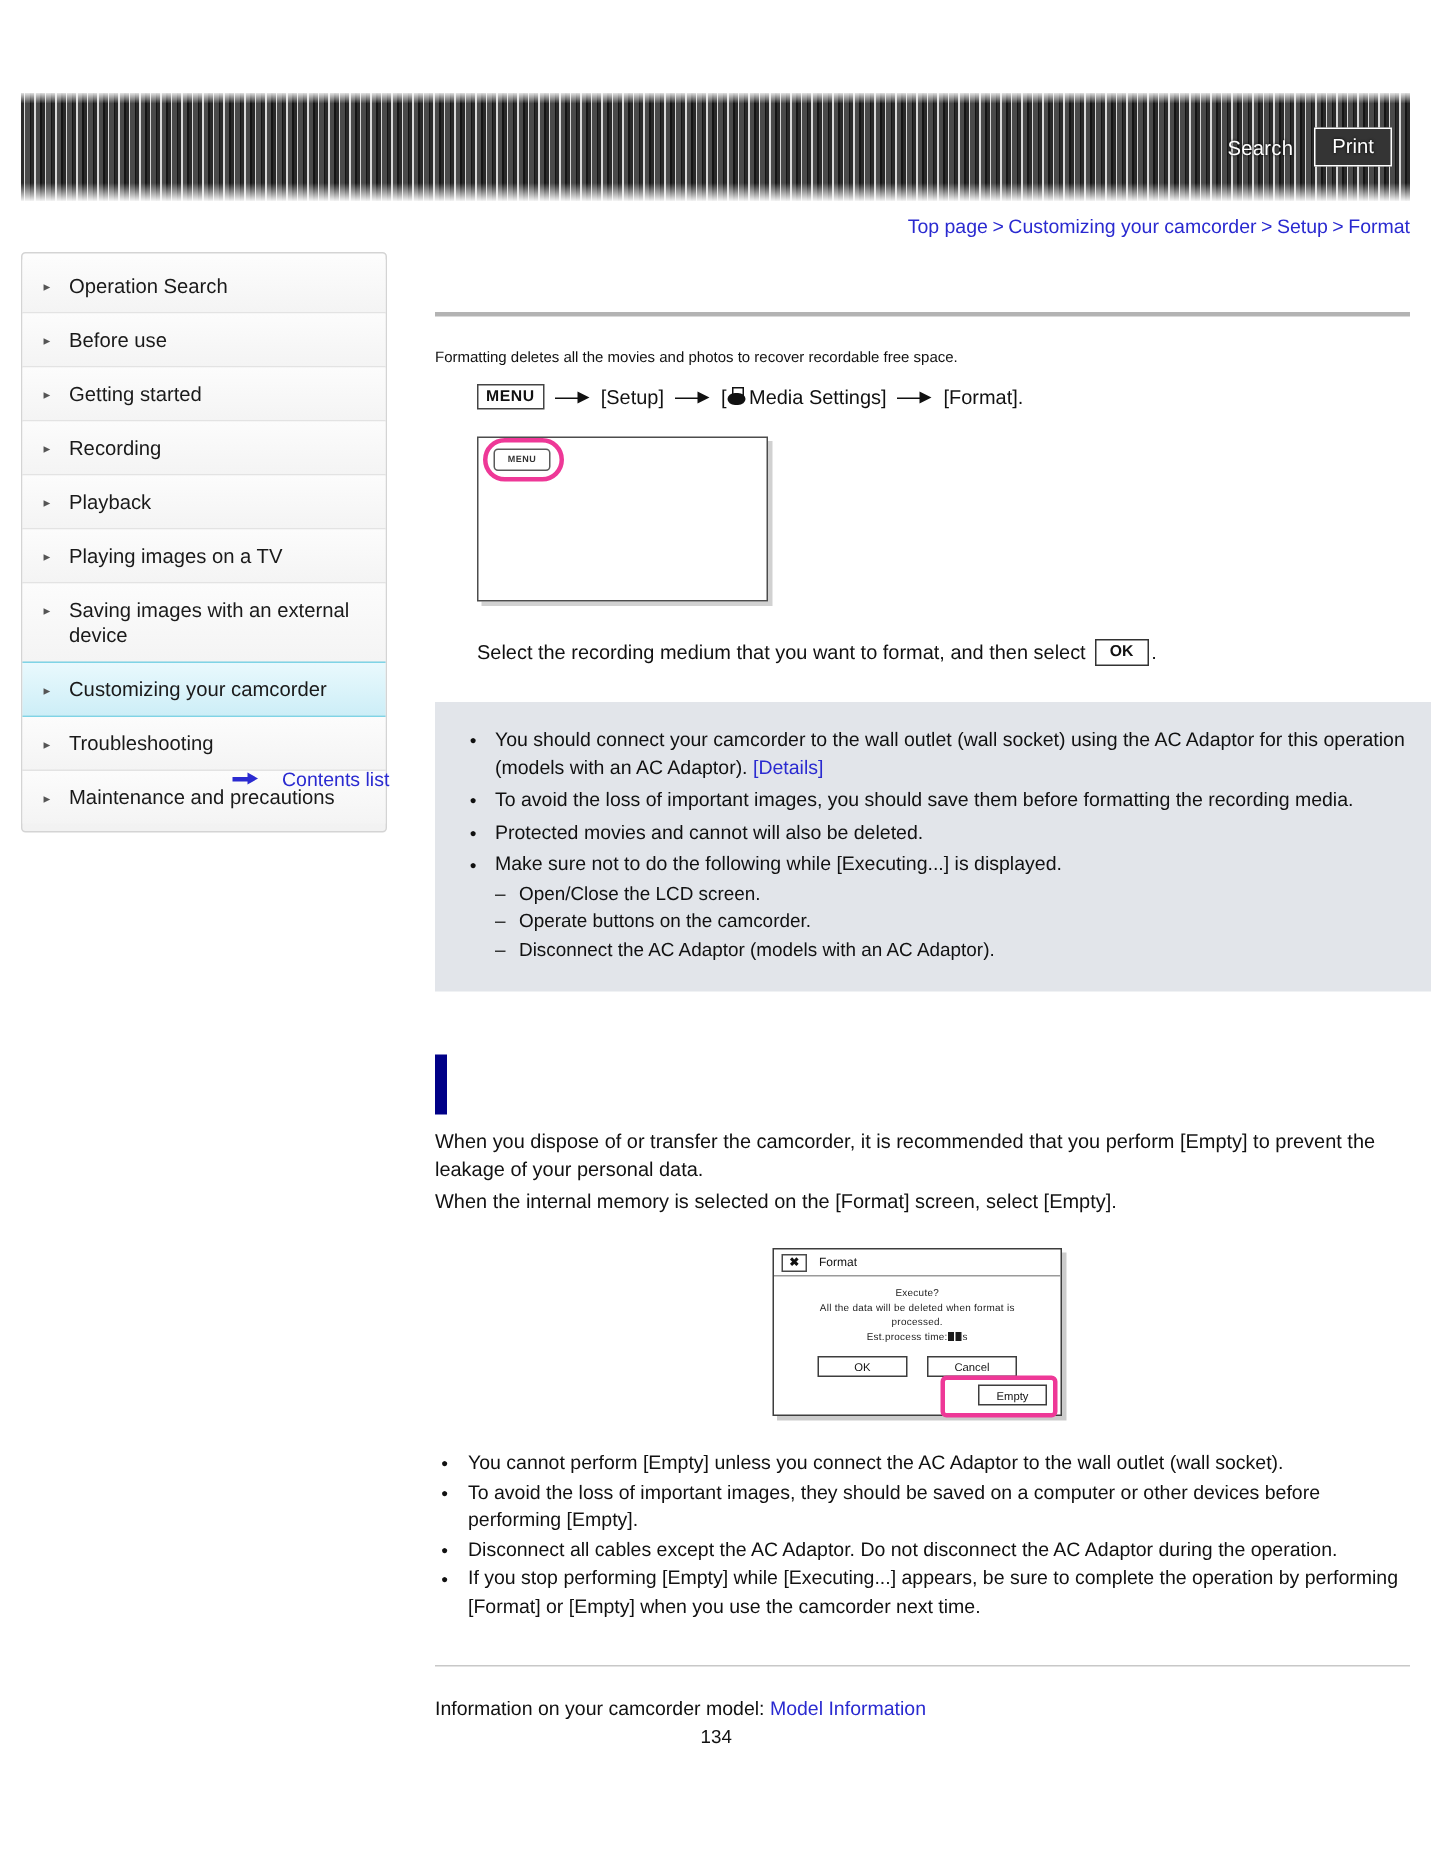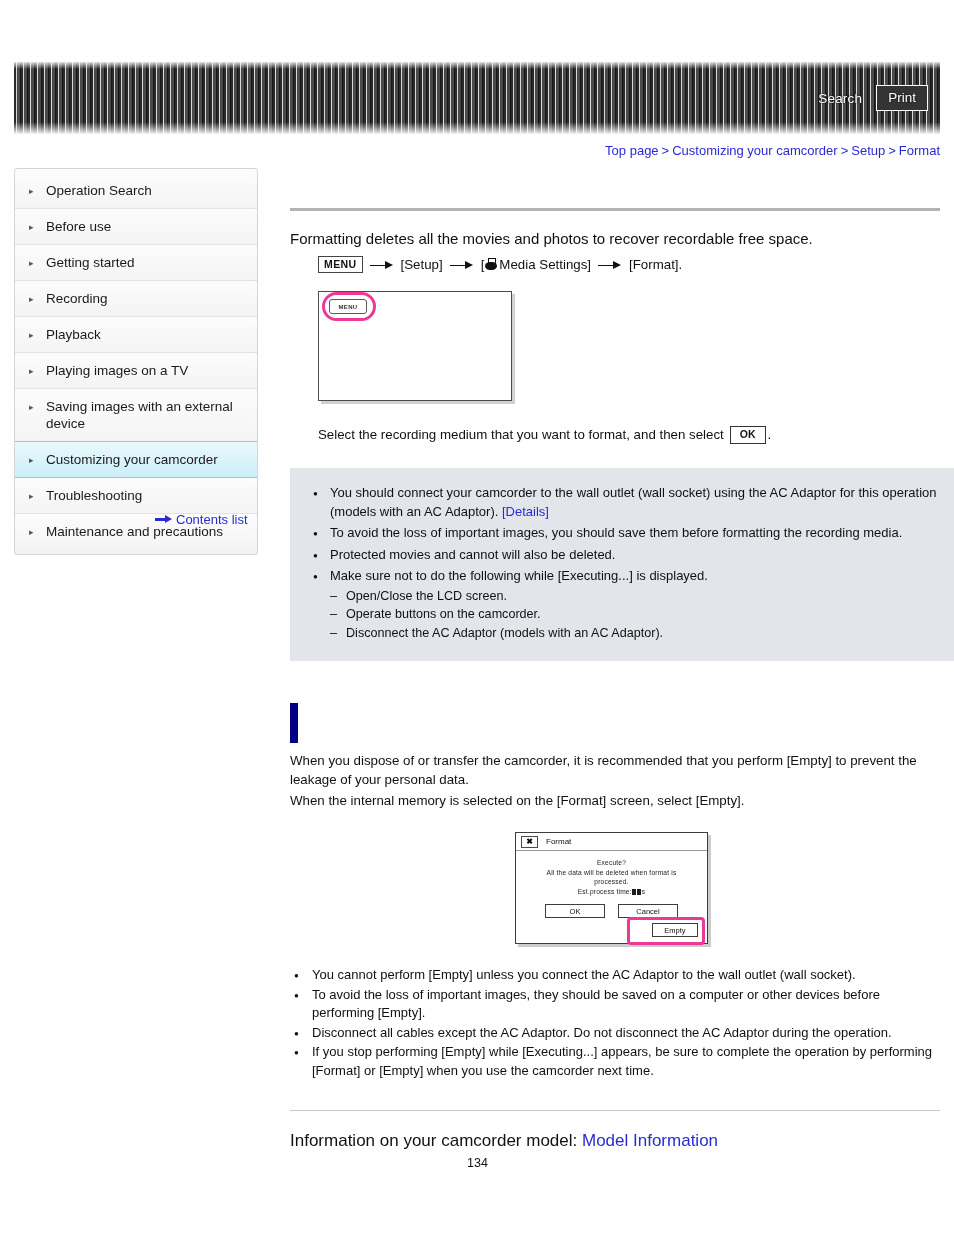--- a/index.html
+++ b/index.html
@@ -96,21 +96,21 @@
   .nav-item.active {
     background: linear-gradient(to bottom, #e9f9fd 0%, #cdeef7 100%);
     border-top: 1px solid #7fd4e6;
     border-bottom: 1px solid #7fd4e6;
     margin-top: -1px;
   }
 
   
   .contents-list {
     position: absolute; left: 155px; top: 512px;
-    display: flex; align-items: center; gap: 4px;
+    display: flex; align-items: center; gap: 16px;
     cursor: pointer;
   }
   .contents-list .arrow-ico {
     display: inline-block; width: 17px; height: 9px; position: relative;
   }
   .contents-list .arrow-ico::before {
     content: ""; position: absolute; left: 0; top: 3px;
     width: 11px; height: 3px; background: #2a2ad0;
   }
   .contents-list .arrow-ico::after {
@@ -127,21 +127,21 @@
     position: absolute; left: 290px; top: 168px;
     width: 650px;
   }
   .page-title {
     height: 40px; font-size: 15px; color: #111; font-weight: bold;
   }
   .title-rule {
     height: 3px; background: #b3b3b3; width: 650px; margin-bottom: 18px;
   }
   .para {
-    font-size: 15px; color: #111; line-height: 19px; margin: 0 0 6px 0;
+    font-size: 10px; color: #111; line-height: 19px; margin: 0 0 6px 0;
   }
 
   
   .menu-path {
     display: flex; align-items: center;
     margin: 8px 0 0 28px;
     font-size: 13.3px; color: #111;
   }
   .menu-chip {
     display: inline-block;
@@ -331,21 +331,21 @@
     position: absolute; left: 4px; top: 0;
     font-size: 8px; color: #111; line-height: 19px;
   }
 
   
   .footer-rule {
     margin-top: 30px; width: 650px; height: 1px; background: #c8c8c8;
   }
   .footer-line {
     margin-top: 20px;
-    font-size: 17px; color: #111;
+    font-size: 13px; color: #111;
   }
   .model-link { color: #2a2ad0; cursor: pointer; }
   .page-num {
     margin-top: 5px;
     text-align: center; width: 375px;
     font-size: 12.5px; color: #111;
   }
 </style>
 </head>
 <body>

